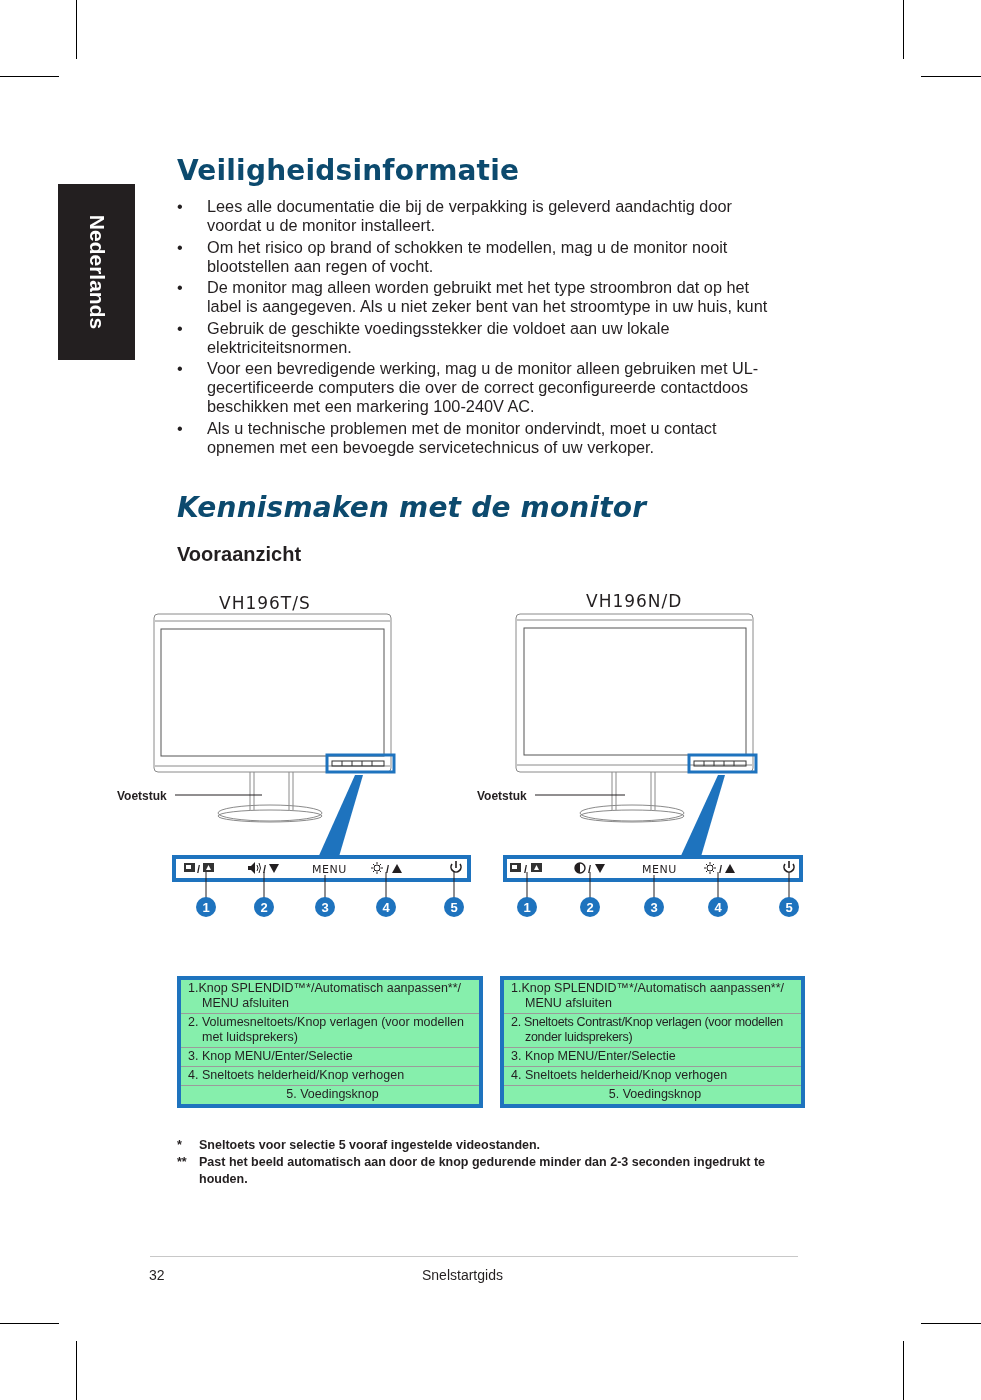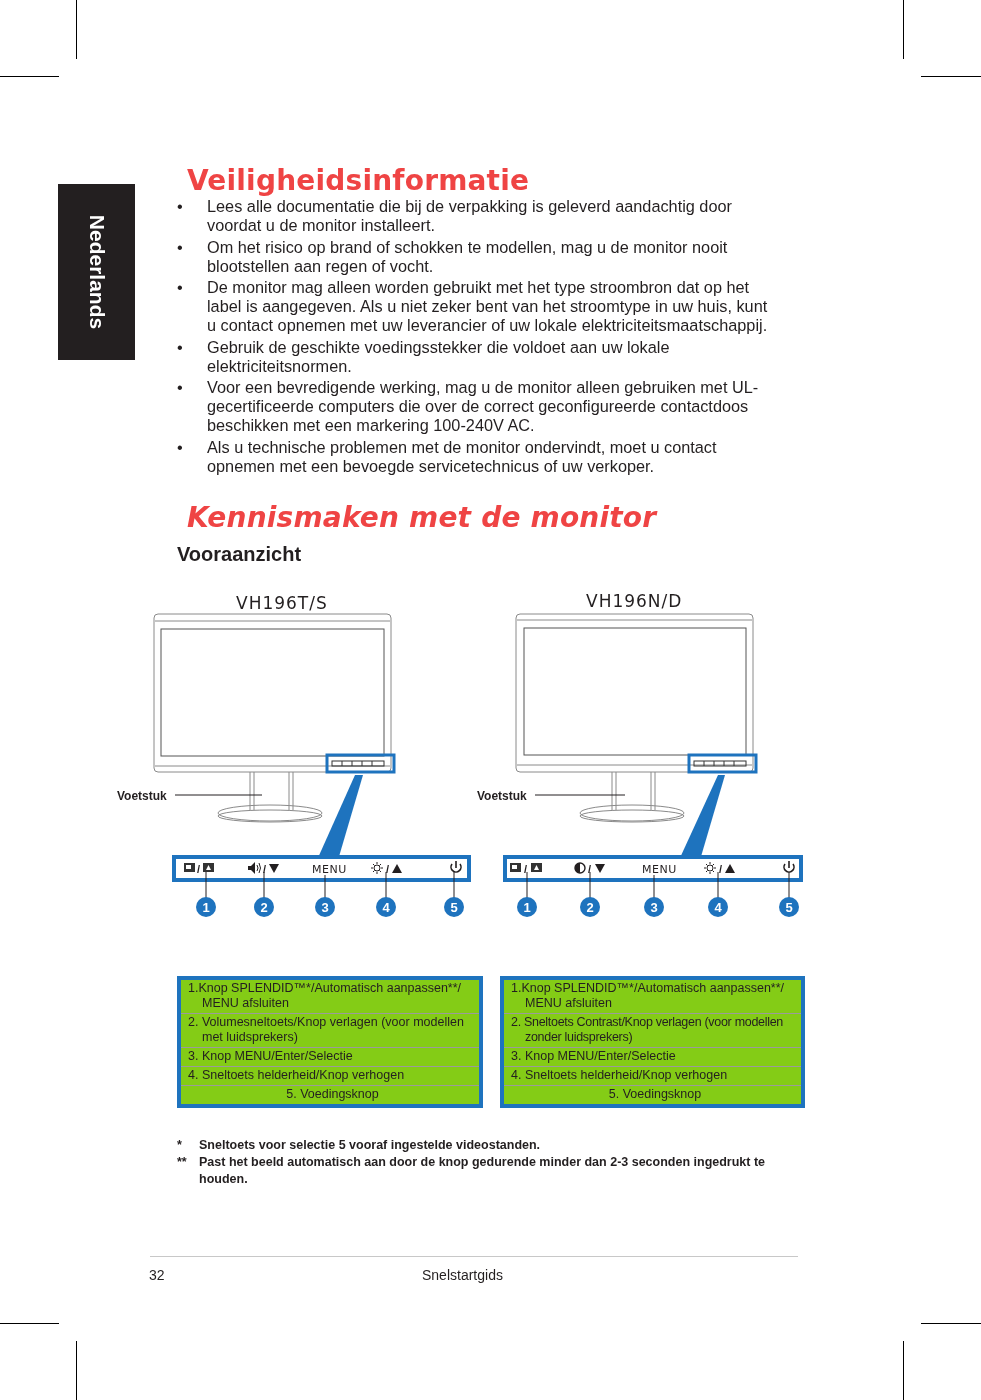--- a/index.html
+++ b/index.html
@@ -1,29 +1,29 @@
 <!DOCTYPE html>
 <html><head>
 <meta charset="utf-8">
 <style>
   html, body { margin:0; padding:0; background:#ffffff; }
   body { width:981px; height:1400px; position:relative; overflow:hidden; font-family:"Liberation Sans", sans-serif; color:#231f20; }
   .crop { position:absolute; background:#000; }
   .side-tab { position:absolute; left:58px; top:184px; width:77px; height:176px; background:#231f20; }
   .side-tab span { position:absolute; left:50%; top:50%; transform:translate(-50%,-50%) rotate(90deg); color:#fff; font-weight:bold; font-size:21px; white-space:nowrap; }
-  h1 { position:absolute; margin:10px; left:177px; font-family:"DejaVu Sans", sans-serif; font-weight:bold; font-size:28px; letter-spacing:0.2px; color:#ef4444; }
+  h1 { position:absolute; margin:0; left:177px; font-family:"DejaVu Sans", sans-serif; font-weight:bold; font-size:28px; letter-spacing:0.2px; color:#0c4a6e; }
   h2.sub { position:absolute; margin:0; left:177px; top:543px; font-weight:bold; font-size:20px; }
   ul.bullets { position:absolute; left:177px; top:197px; width:620px; margin:0; padding:0; list-style:none; font-size:16.3px; line-height:19px; }
   ul.bullets li { position:relative; padding-left:30px; margin-bottom:2.5px; }
   ul.bullets li .dot { position:absolute; left:0; top:0; }
   .model { position:absolute; font-family:"DejaVu Sans", sans-serif; font-size:17px; letter-spacing:1px; }
   .voet { position:absolute; font-weight:bold; font-size:12px; }
   svg.fig { position:absolute; left:0; top:0; }
   .btnlbl { font-family:"DejaVu Sans", sans-serif; }
-  .legend { position:absolute; border:4px solid #1e73be; background:#84cc16; font-size:12.5px; line-height:15px; }
+  .legend { position:absolute; border:4px solid #1e73be; background:#86efac; font-size:12.5px; line-height:15px; }
   .legend .row { border-bottom:1px solid #9b9b9b; padding:1px 2px 2px 7px; }
   .legend .row:last-child { border-bottom:none;text-align:center; }
   .legend .row .cont { padding-left:14px; display:block; }
   .notes { position:absolute; left:177px; top:1137px; width:630px; font-weight:bold; font-size:12.5px; line-height:17px; }
   .notes .n { position:relative; padding-left:22px; }
   .notes .n .m { position:absolute; left:0; }
   .footer-rule { position:absolute; left:150px; top:1256px; width:648px; height:1px; background:#c8c8c8; }
   .page-num { position:absolute; left:149px; top:1267px; font-size:14px; }
   .footer-title { position:absolute; left:422px; top:1267px; font-size:14px; }
 </style>
@@ -41,30 +41,30 @@
 
 <div class="side-tab">
   <span>Nederlands</span>
 </div>
 
 <h1 style="top:154px;">Veiligheidsinformatie</h1>
 
 <ul class="bullets">
   <li><span class="dot">•</span><span>Lees alle documentatie die bij de verpakking is geleverd aandachtig door</span><br><span>voordat u de monitor installeert.</span></li>
   <li><span class="dot">•</span><span>Om het risico op brand of schokken te modellen, mag u de monitor nooit</span><br><span>blootstellen aan regen of vocht.</span></li>
-  <li><span class="dot">•</span><span>De monitor mag alleen worden gebruikt met het type stroombron dat op het</span><br><span>label is aangegeven. Als u niet zeker bent van het stroomtype in uw huis, kunt</span><br><span>u contact opnemen met uw leverancier of uw lokale elektriciteitsmaatschappij.</span></li>
+  <li><span class="dot">•</span><span>De monitor mag alleen worden gebruikt met het type stroombron dat op het</span><br><span>label is aangegeven. Als u niet zeker bent van het stroomtype in uw huis, kunt</span><br></li>
   <li><span class="dot">•</span><span>Gebruik de geschikte voedingsstekker die voldoet aan uw lokale</span><br><span>elektriciteitsnormen.</span></li>
   <li><span class="dot">•</span><span>Voor een bevredigende werking, mag u de monitor alleen gebruiken met UL-</span><br><span>gecertificeerde computers die over de correct geconfigureerde contactdoos</span><br><span>beschikken met een markering 100-240V AC.</span></li>
   <li><span class="dot">•</span><span>Als u technische problemen met de monitor ondervindt, moet u contact</span><br><span>opnemen met een bevoegde servicetechnicus of uw verkoper.</span></li>
 </ul>
 
 <h1 style="top:491px;font-style:italic;">Kennismaken met de monitor</h1>
 <h2 class="sub">Vooraanzicht</h2>
 
-<div class="model" style="left:236px;top:593px;">VH196T/S</div>
+<div class="model" style="left:219px;top:593px;">VH196T/S</div>
 <div class="model" style="left:586px;top:591px;">VH196N/D</div>
 
 <div class="voet" style="left:117px;top:789px;">Voetstuk</div>
 <div class="voet" style="left:477px;top:789px;">Voetstuk</div>
 
 <svg class="fig" width="981" height="1000">
 
   <g fill="none" stroke="#8a8a8a" stroke-width="1">
     <rect x="154" y="614" width="237" height="158" rx="4"></rect>
     <line x1="155" y1="621" x2="390" y2="621"></line>

